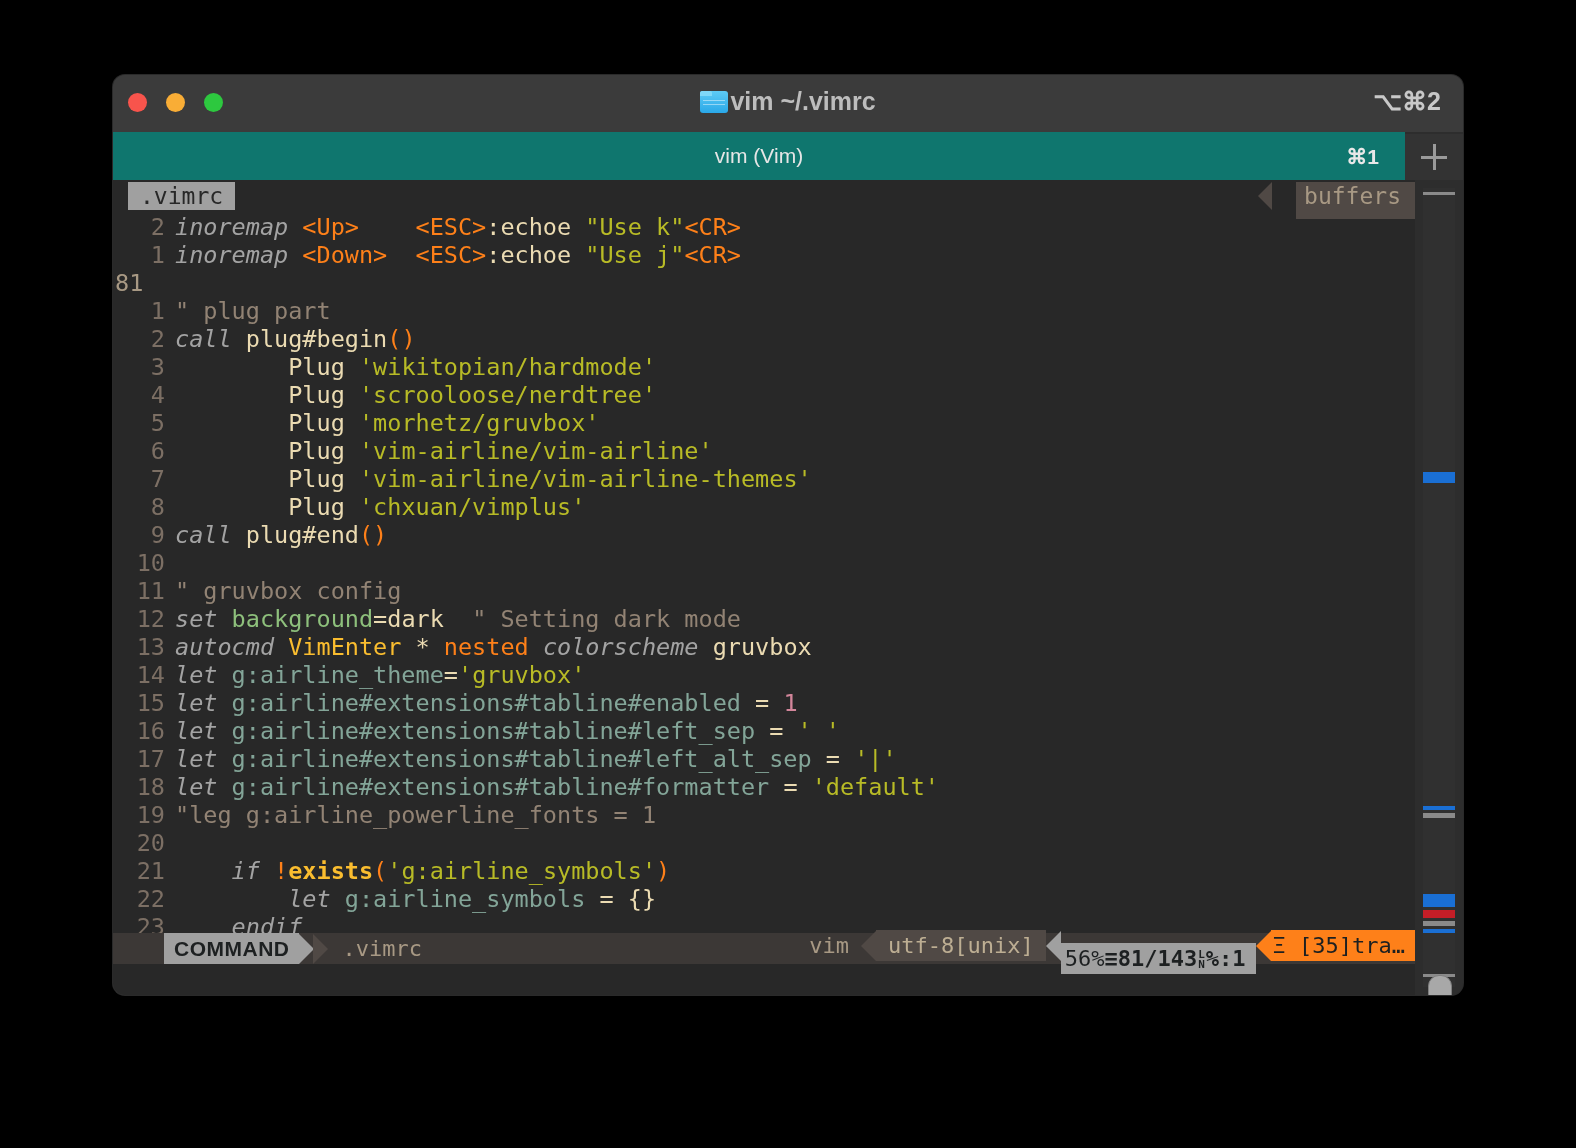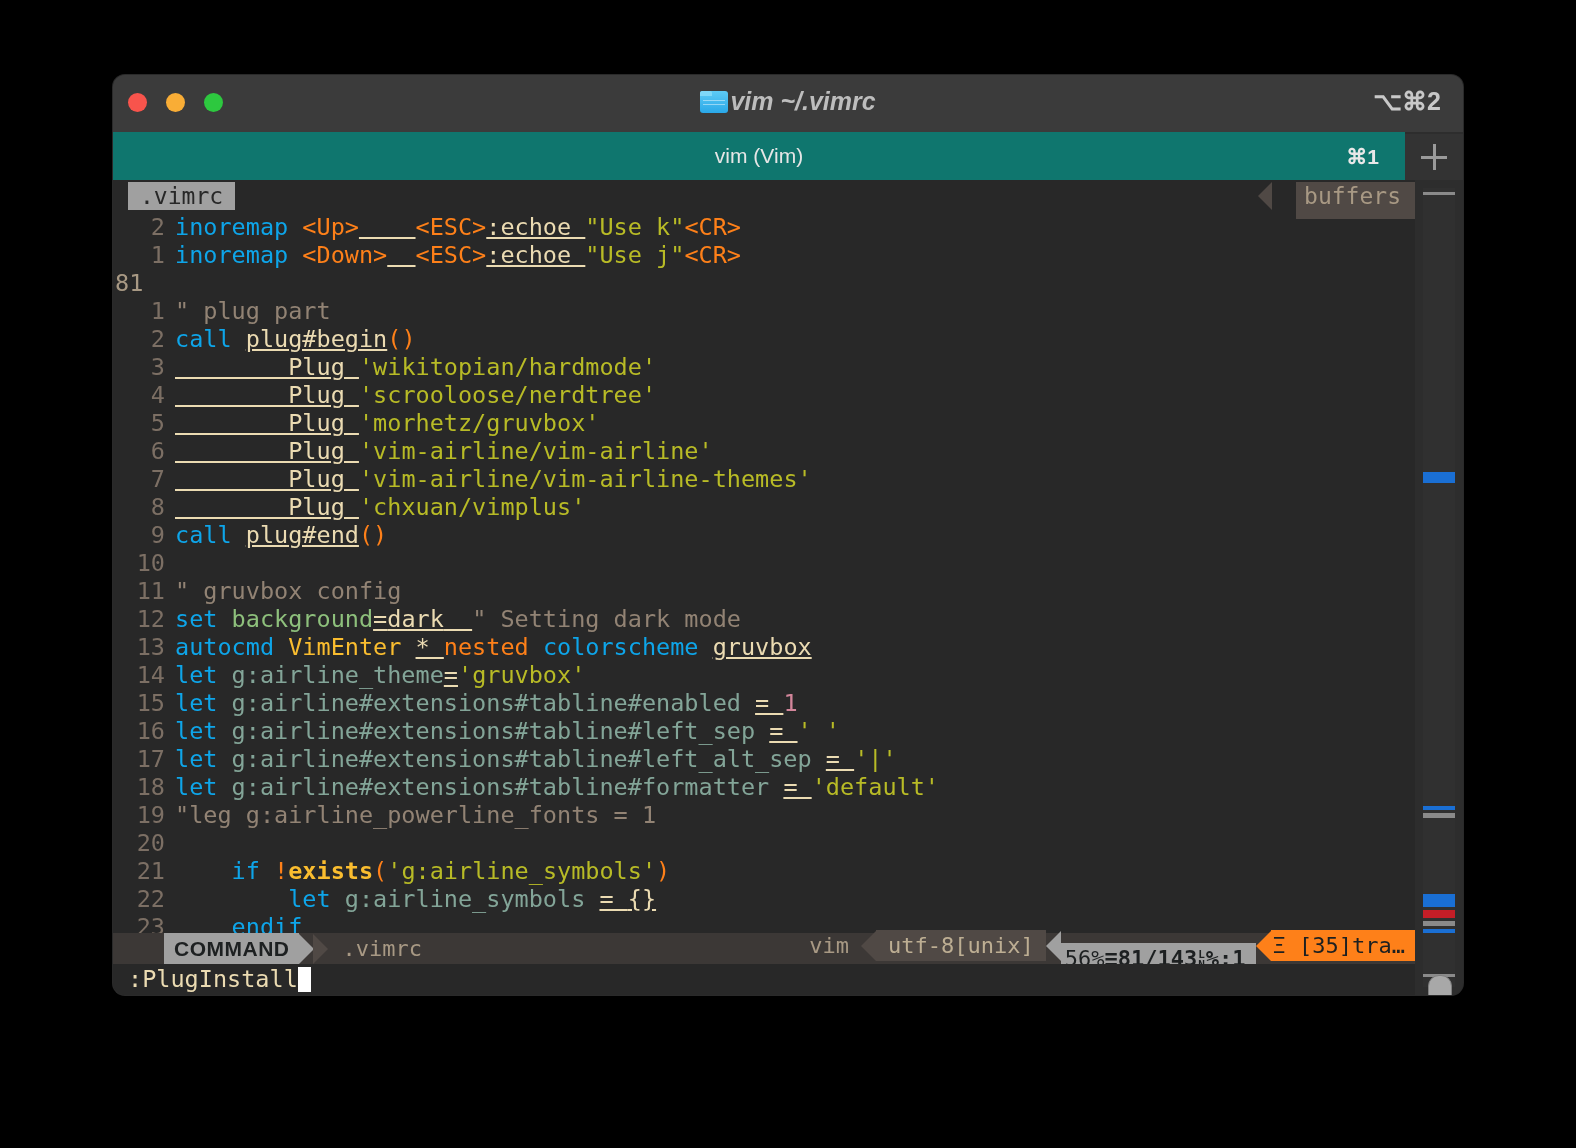--- a/index.html
+++ b/index.html
@@ -19,21 +19,21 @@
     border-top-left-radius:12px;border-top-right-radius:12px;
   }
   .traffic{position:absolute;left:15px;top:18px;display:flex;gap:19px;}
   .dot{width:19px;height:19px;border-radius:50%;}
   .dot.red{background:#f8544c;}
   .dot.yellow{background:#f9ad36;}
   .dot.green{background:#2dc83f;}
   .wtitle{
     position:absolute;left:0;right:0;top:12px;text-align:center;
     font-family:"Liberation Sans",sans-serif;font-weight:bold;font-size:25px;color:#bdbdbd;
-    display:flex;align-items:center;justify-content:center;gap:2px;font-style:italic;
+    display:flex;align-items:center;justify-content:center;gap:2px;
   }
   .folder-ico{
     width:28px;height:22px;position:relative;display:inline-block;flex:none;
   }
   .folder-ico .back{
     position:absolute;left:0;top:0;width:28px;height:22px;border-radius:3px;
     background:linear-gradient(#5ecbf5,#2aa8e8);
   }
   .folder-ico .tab{
     position:absolute;left:0;top:0;width:12px;height:5px;border-radius:2px 2px 0 0;
@@ -103,29 +103,29 @@
     position:absolute;left:0;right:0;top:30px;bottom:62px;
     font-size:23.5px;line-height:28px;white-space:pre;
     color:#ebdbb2;padding-top:3px;
   }
   .ln{
     display:inline-block;width:52px;text-align:right;color:#7c6f64;margin-right:10px;
   }
   .ln.cur{text-align:left;padding-left:2px;color:#a89984;width:52px;}
 
   .red{color:#fb4934;}
-  .redm{color:#0ea5e9;}
+  .redm{color:#a3a3a3;font-style:italic;}
   .orange{color:#fe8019;}
   .yellow{color:#fabd2f;}
   .green{color:#b8bb26;}
   .aqua{color:#8ec07c;}
   .blue{color:#83a598;}
   .purple{color:#d3869b;}
   .gray{color:#928374;}
-  .fg{color:#ebdbb2;text-decoration:underline;}
+  .fg{color:#ebdbb2;}
   .bold{font-weight:bold;}
 
   
   .statusline{
     position:absolute;left:0;right:0;bottom:31px;height:31px;background:#3c3836;
     font-size:22px;line-height:31px;
   }
   .seg{position:absolute;top:0;height:31px;display:flex;align-items:center;}
   .sl-mode{
     left:15px;background:#a0a0a0;color:#1d2021;font-weight:bold;
@@ -234,23 +234,20 @@
             <span class="pct">56%</span><span>≡</span><span>81</span>/<span>143</span><span class="ln-sup"><span>L</span><br><span>N</span></span><span>%:</span><span>1</span>
           </span>
           <span class="arrow-l" style="border-right:15px solid #fe8019;"></span>
           <span class="sl-trail">
             <span>Ξ</span>
             <span>[35]tra…</span>
           </span>
         </div>
       </div>
 
-      <div class="cmdline">
-        <span>:PlugInstall</span><span class="cursor"></span>
-      </div>
 
     </div>
 
     <div class="sbar-area">
       <div class="sbar-track" id="sbtrack">
           <div class="mark" style="top: 4px; height: 3px; background: rgb(138, 138, 138);"></div>
           <div class="mark" style="top: 284px; height: 11px; background: rgb(26, 111, 212);"></div>
           <div class="mark" style="top: 618px; height: 4px; background: rgb(26, 111, 212);"></div>
           <div class="mark" style="top: 625px; height: 5px; background: rgb(138, 138, 138);"></div>
           <div class="mark" style="top: 706px; height: 13px; background: rgb(26, 111, 212);"></div>

